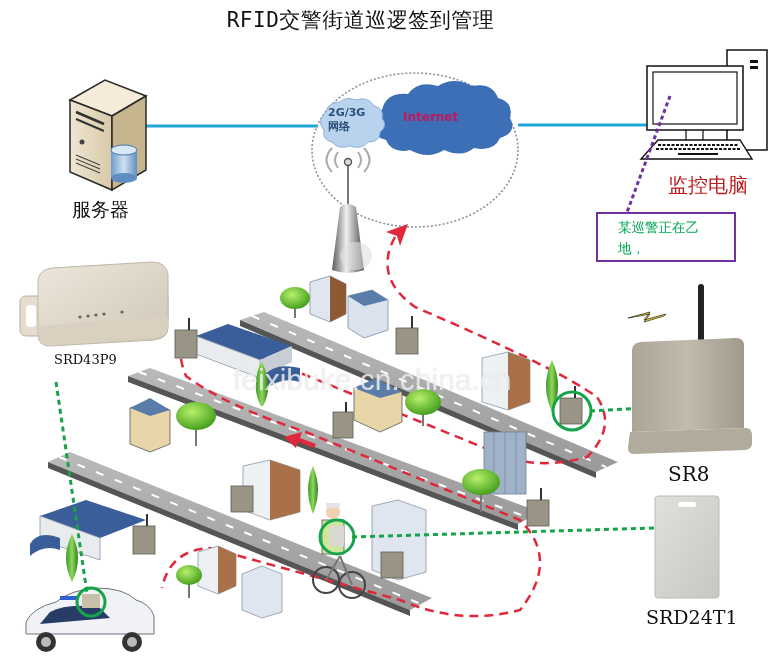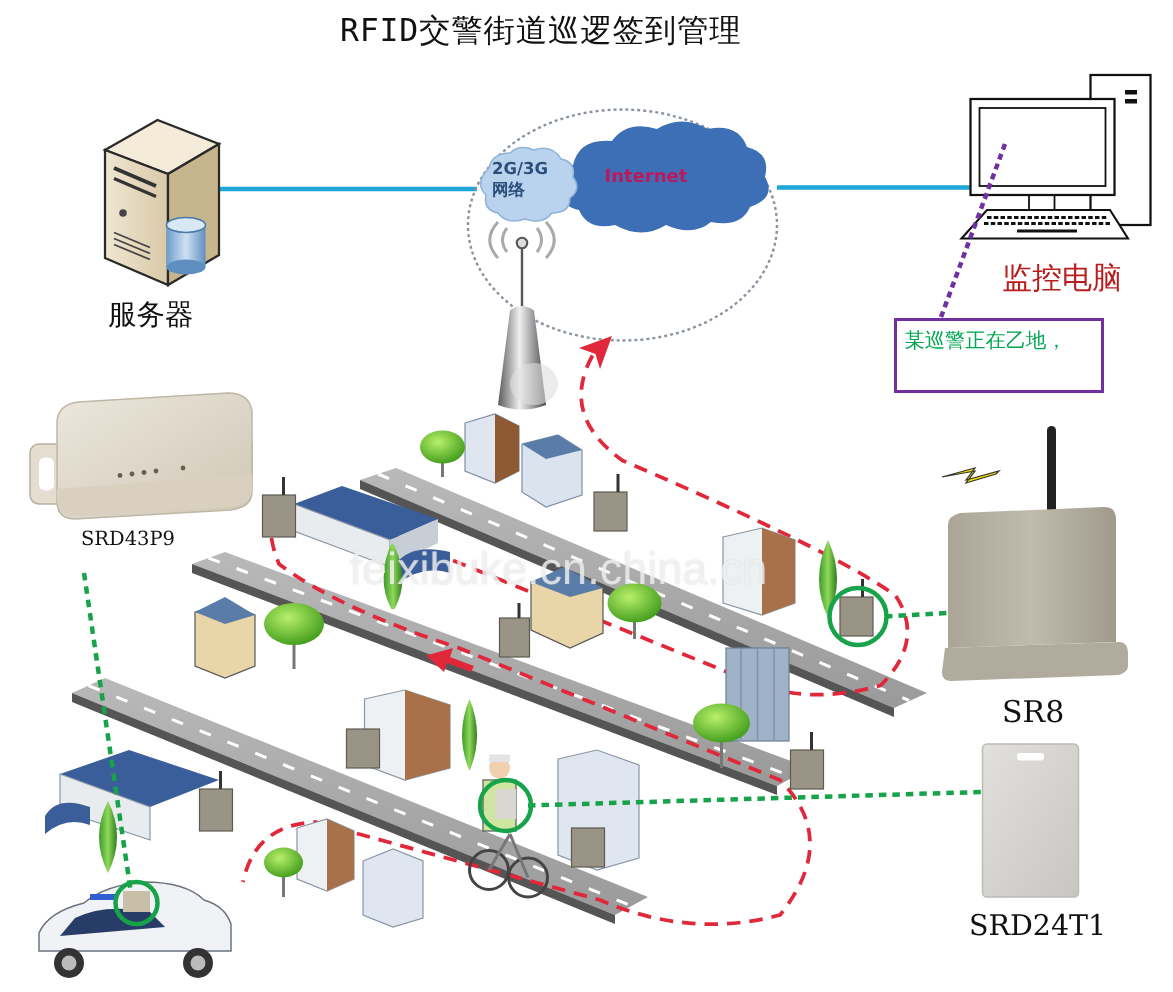--- a/index.html
+++ b/index.html
@@ -6,21 +6,21 @@
   body { width:782px; height:661px; position:relative; overflow:hidden; font-family:"DejaVu Sans", sans-serif; }
   #scene { position:absolute; left:0; top:0; width:782px; height:661px; }
   .title { position:absolute; left:0; width:721px; top:6px; text-align:center; font-family:"DejaVu Sans Mono", monospace; font-size:21px; color:#111; letter-spacing:0.5px; }
   .lbl { position:absolute; font-family:"DejaVu Serif", serif; color:#111; white-space:nowrap; }
   .lbl-server { left:72px; top:197px; font-size:19px; font-family:Liberation Sans, sans-serif; }
   .lbl-monitor { left:655px; top:172px; font-size:20px; font-family:"DejaVu Sans", sans-serif; color:#b91c1c;margin-left:13px; }
   .lbl-srd43 { left:54px; top:352px; font-size:13px; }
   .lbl-sr8 { left:668px; top:462px; font-size:20px; }
   .lbl-srd24 { left:646px; top:606px; font-size:19px; }
   .watermark { position:absolute; left:233px; top:320px; font-size:30px; color:rgba(255,255,255,0.65); letter-spacing:0px; font-family:"Liberation Sans", sans-serif; text-shadow:0 0 1px rgba(180,180,180,0.6);margin-top:43px; }
-  .status-box { position:absolute; left:596px; top:212px; width:140px; height:50px; border:2px solid #7030a0; background:#fff; box-sizing:border-box; padding:3px 5px; font-size:13.5px; line-height:21px; color:#00a651; font-family:"DejaVu Sans", sans-serif; text-align:left; }
+  .status-box { position:absolute; left:596px; top:212px; width:140px; height:50px; border:2px solid #7030a0; background:#fff; box-sizing:border-box; padding:3px 20px; font-size:13.5px; line-height:21px; color:#00a651; font-family:"DejaVu Sans", sans-serif; text-align:left; }
   .status-box div:nth-child(2) { padding-left:8px; }
   .net-label-2g { position:absolute; left:328px; top:106px; font-size:11px; color:#2b4f7a; font-weight:bold; line-height:14px; text-align:left; width:44px; font-family:"DejaVu Sans", sans-serif; }
   .net-label-internet { position:absolute; left:403px; top:110px; font-size:12px; color:#be185d; font-weight:bold; font-family:"DejaVu Sans", sans-serif; }
 </style>
 </head>
 <body>
 
 <svg id="scene" viewBox="0 0 782 661">
   <defs>
     <linearGradient id="roadG" x1="0" y1="0" x2="0" y2="1">

